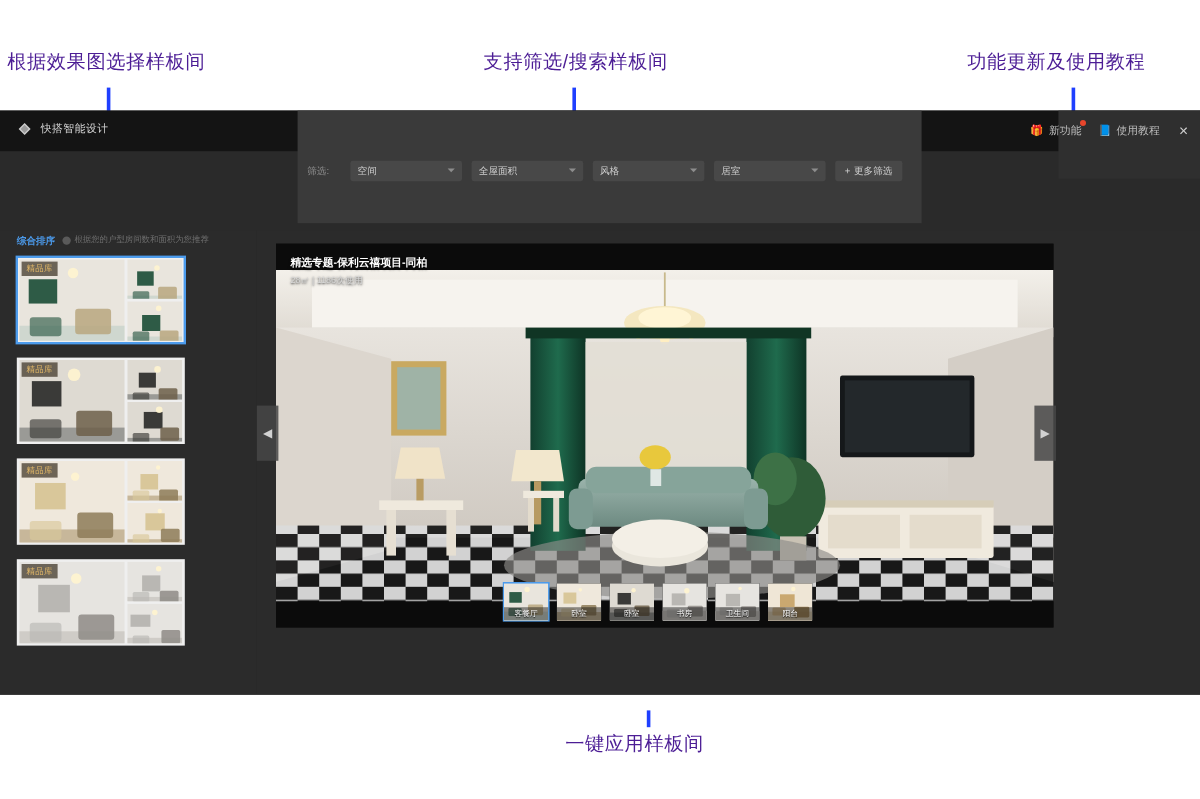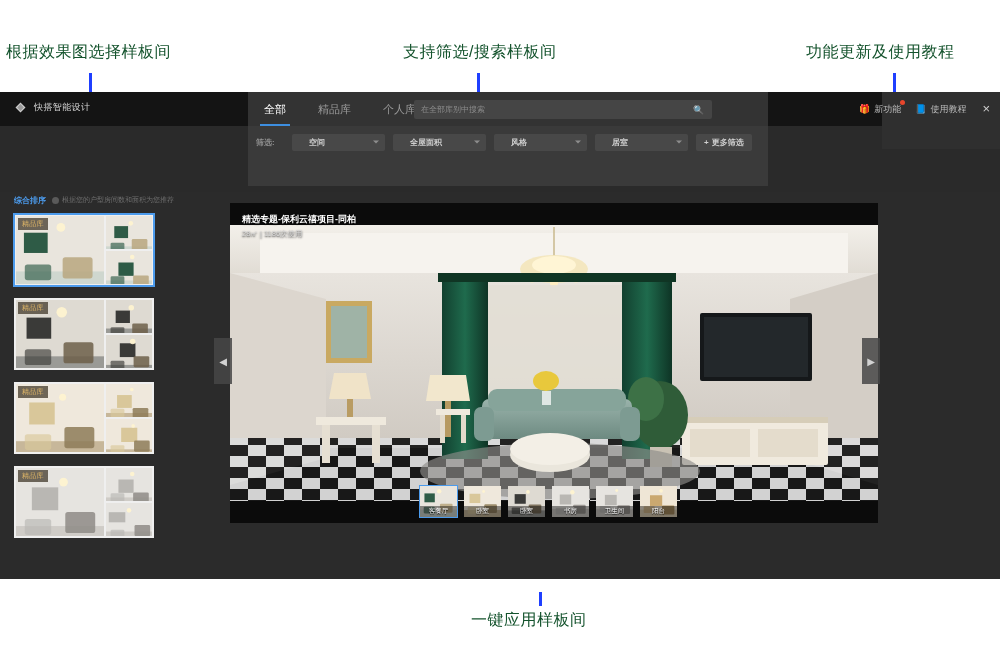--- a/index.html
+++ b/index.html
@@ -9,21 +9,21 @@
     background: #ffffff;
     font-family: "Liberation Sans", "DejaVu Sans", sans-serif;
     overflow: hidden;
   }
   .page { position: relative; width: 1000px; height: 666px; background: #fff; }
 
   
   .anno-label {
     position: absolute;
     font-size: 16px;
-    color: #14532d;
+    color: #4c1d95;
     white-space: nowrap;
     letter-spacing: .5px;
   }
   .anno-line {
     position: absolute;
     width: 3px;
     background: #1f3fff;
   }
 
   
@@ -109,28 +109,28 @@
     padding: 0 7px;
   }
   .searchbox input {
     flex: 1; border: 0; outline: 0; background: transparent;
     color: #b8b8b8; font-size: 8px;
     font-family: "Liberation Sans", sans-serif;
   }
   .searchbox input::placeholder { color: #8a8a8a; }
   .search-ico { color: #9a9a9a; font-size: 9px; }
 
-  .filter-rows { position: absolute; left: 0; top: 38px; width: 520px; font-weight: bold; }
+  .filter-rows { position: absolute; left: 0; top: 38px; width: 520px; }
   .frow { display: flex; align-items: center; height: 24px; padding-left: 8px; }
   .frow-label { width: 36px; font-size: 8px; color: #8e8e8e; }
   .select {
     position: relative;
     width: 93px; height: 17px; margin-right: 8px;
     background: #484848; border-radius: 2px;
-    display: flex; align-items: center; padding: 0 17px;
+    display: flex; align-items: center; padding: 0 6px;
     font-size: 8px; color: #cfcfcf; cursor: pointer;
   }
   .select .caret {
     position: absolute; right: 6px; top: 50%; transform: translateY(-50%);
     width: 0; height: 0;
     border-left: 3px solid transparent;
     border-right: 3px solid transparent;
     border-top: 3px solid #8d8d8d;
   }
   .more-filter {
@@ -276,29 +276,20 @@
         <span class="badge-dot"></span>
       </div>
       <div class="util-btn">
         <span class="util-ico book-ico">📘</span>
         <span>使用教程</span>
       </div>
       <div class="close-x">×</div>
     </div>
 
     <div class="filter-panel">
-      <div class="tabrow">
-        <div class="tab active">全部</div>
-        <div class="tab">精品库</div>
-        <div class="tab">个人库</div>
-        <div class="searchbox">
-          <input type="text" placeholder="在全部库别中搜索" style="">
-          <span class="search-ico">🔍</span>
-        </div>
-      </div>
 
       <div class="filter-rows">
         <div class="frow">
           <span class="frow-label">筛选:</span>
           <div class="select">
             <span>空间</span>
             <span class="caret"></span>
           </div>
           <div class="select">
             <span>全屋面积</span>

